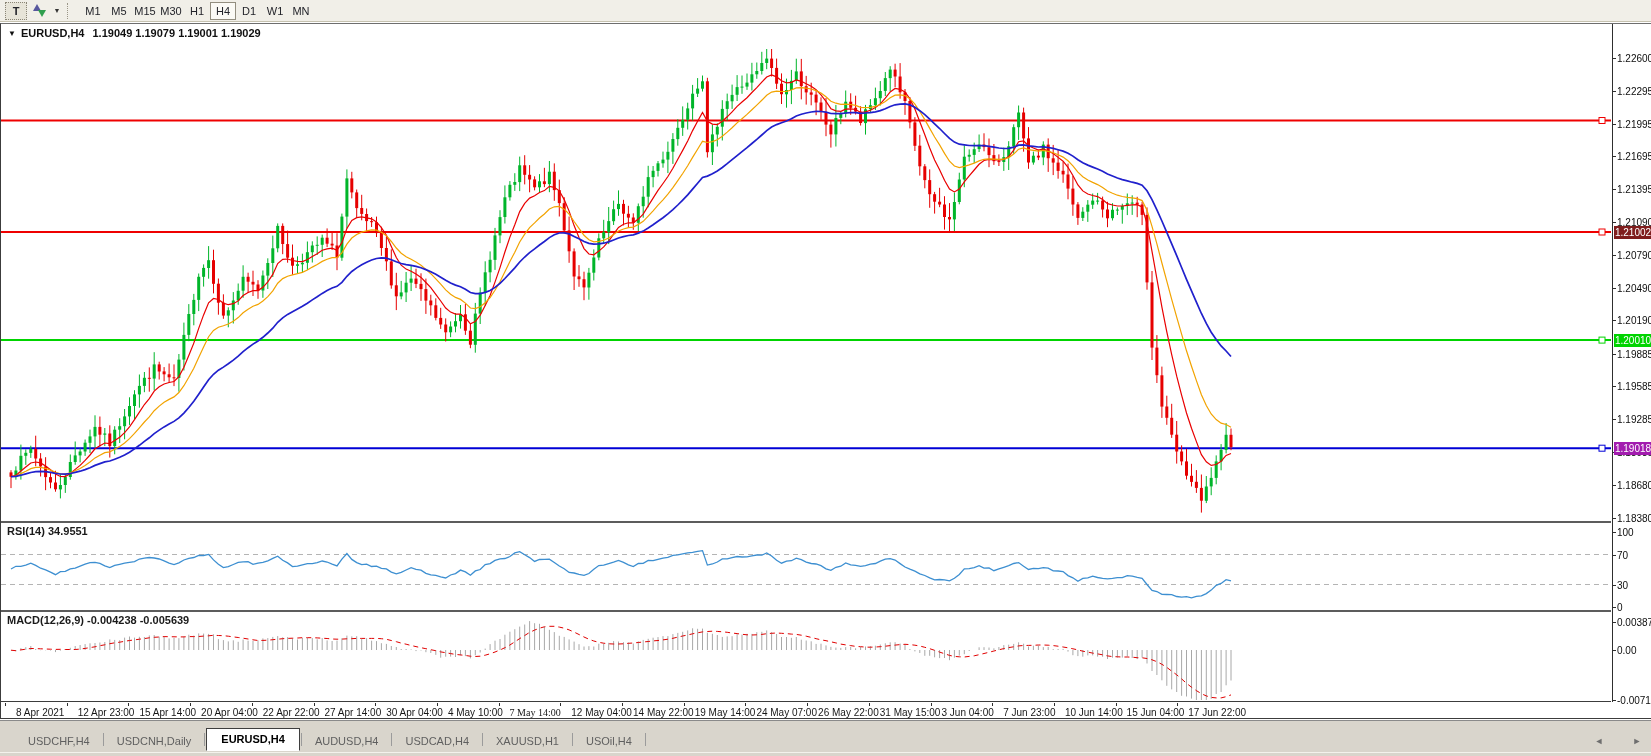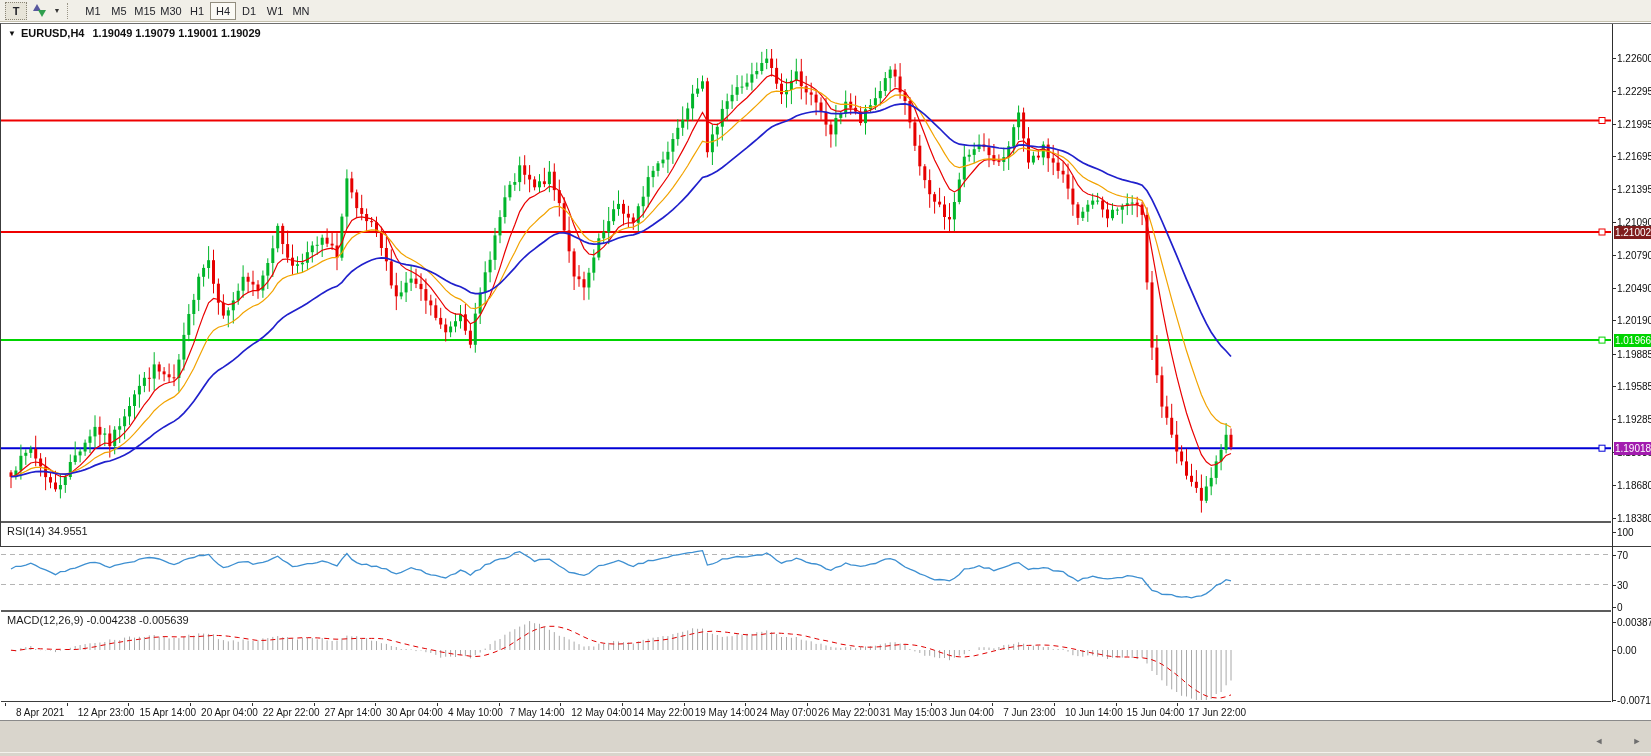--- a/index.html
+++ b/index.html
@@ -14,31 +14,31 @@
   .tbtn.arrows{min-width:24px;}
   .tbtn.caret{min-width:12px;font-size:7px;color:#333;}
   .tbtn.pressed{background:#fbfaf5;border:1px solid #938e7f;}
   .grip{width:6px;height:16px;border-left:1px dotted #9a9587;margin:0 6px 0 4px;}
   .arr-up{display:inline-block;width:0;height:0;border-left:4px solid transparent;border-right:4px solid transparent;
           border-bottom:7px solid #58589e;transform:translateY(-3px);}
   .arr-dn{display:inline-block;width:0;height:0;border-left:4px solid transparent;border-right:4px solid transparent;
           border-top:7px solid #2f9e4e;transform:translateY(3px);margin-left:-3px;}
   .tfgroup{display:flex;align-items:center;}
   
-  .chartwin{position:absolute;left:0;top:23px;width:1651px;height:524px;background:#fff;
+  .chartwin{position:absolute;left:0;top:23px;width:1651px;height:696px;background:#fff;
             border-left:1px solid #3c3c3c;border-top:1px solid #6e6e6e;border-bottom:1px solid #3c3c3c;box-sizing:border-box;}
   .pane{position:absolute;left:0;width:1610px;}
   #main-pane{top:0;height:497px;border-bottom:2px solid #5c5c5c;}
   #rsi-pane{top:499px;height:87px;border-bottom:2px solid #5c5c5c;}
   #macd-pane{top:588px;height:89px;border-bottom:1px solid #3c3c3c;}
   .pane svg{display:block;}
   .title{position:absolute;left:7px;top:3px;font-size:11px;font-weight:700;color:#101010;z-index:5;white-space:nowrap;}
   .title .mark{font-size:8px;margin-right:5px;position:relative;top:-1px;}
   .title .ohlc{margin-left:8px;font-weight:700;}
-  .indlabel{position:absolute;left:6px;font-size:11px;color:#1a1a1a;z-index:5;white-space:nowrap;}
+  .indlabel{position:absolute;left:6px;font-size:11px;color:#1a1a1a;z-index:5;white-space:nowrap;font-weight:bold;}
   .rsilabel{top:501px;}
   .macdlabel{top:590px;}
   
   .axis{position:absolute;left:1611px;top:0;width:39px;height:678px;border-left:1px solid #2e2e2e;font-size:10px;}
   .ptick{position:absolute;left:4px;width:44px;color:#0d0d0d;white-space:nowrap;}
   .ptick:before{content:"";position:absolute;left:-4px;top:5px;width:3px;height:1px;background:#2e2e2e;}
   .tag{position:absolute;left:1px;width:38px;height:13px;line-height:13px;text-align:center;color:#fff;
        font-size:10px;z-index:6;}
   
   .dates{position:absolute;left:0;top:679px;width:1610px;height:17px;font-size:10px;color:#161616;}
@@ -886,42 +886,42 @@
         <div class="ptick" style="top: 488.73px;">1.18380</div>
         <div class="ptick" style="top: 503px;">100</div>
         <div class="ptick" style="top: 525.5px;">70</div>
         <div class="ptick" style="top: 555.5px;">30</div>
         <div class="ptick" style="top: 578px;">0</div>
         <div class="ptick" style="top: 593.114px;">0.003873</div>
         <div class="ptick" style="top: 621px;">0.00</div>
         <div class="ptick" style="top: 671px;">-0.00719</div>
         <div class="tag" style="top: 90.4572px; background: #7f1d1d; margin-left: 44px;">1.22025</div>
         <div class="tag" style="top: 201.955px; background: #7f1d1d;">1.21002</div>
-        <div class="tag" style="top: 310.075px; background: rgb(0, 212, 0);">1.01966</div>
+        <div class="tag" style="top: 310.075px; background: rgb(0, 212, 0);">1.20010</div>
         <div class="tag" style="top: 418.194px; background: #a21caf;">1.19018</div>
       </div>
     <div class="dates" id="date-axis">
         <div class="dmark" style="left: 4px;"></div>
         <div class="dtick" style="left: 2px;">8 Apr 2021</div>
         <div class="dmark" style="left: 65.7px;"></div>
         <div class="dtick" style="left: 63.7px;">12 Apr 23:00</div>
         <div class="dmark" style="left: 127.4px;"></div>
         <div class="dtick" style="left: 125.4px;">15 Apr 14:00</div>
         <div class="dmark" style="left: 189.1px;"></div>
         <div class="dtick" style="left: 187.1px;">20 Apr 04:00</div>
         <div class="dmark" style="left: 250.8px;"></div>
         <div class="dtick" style="left: 248.8px;">22 Apr 22:00</div>
         <div class="dmark" style="left: 312.5px;"></div>
         <div class="dtick" style="left: 310.5px;">27 Apr 14:00</div>
         <div class="dmark" style="left: 374.2px;"></div>
         <div class="dtick" style="left: 372.2px;">30 Apr 04:00</div>
         <div class="dmark" style="left: 435.9px;"></div>
         <div class="dtick" style="left: 433.9px;">4 May 10:00</div>
         <div class="dmark" style="left: 497.6px;"></div>
-        <div class="dtick" style="left: 495.6px;">7 May 14:00</div>
+        <div class="dtick" style="left: 495.6px; font-family: Liberation Serif, serif;">7 May 14:00</div>
         <div class="dmark" style="left: 559.3px;"></div>
         <div class="dtick" style="left: 557.3px;">12 May 04:00</div>
         <div class="dmark" style="left: 621px;"></div>
         <div class="dtick" style="left: 619px;">14 May 22:00</div>
         <div class="dmark" style="left: 682.7px;"></div>
         <div class="dtick" style="left: 680.7px;">19 May 14:00</div>
         <div class="dmark" style="left: 744.4px;"></div>
         <div class="dtick" style="left: 742.4px;">24 May 07:00</div>
         <div class="dmark" style="left: 806.1px;"></div>
         <div class="dtick" style="left: 804.1px;">26 May 22:00</div>
@@ -934,20 +934,36 @@
         <div class="dmark" style="left: 1052.9px;"></div>
         <div class="dtick" style="left: 1050.9px;">10 Jun 14:00</div>
         <div class="dmark" style="left: 1114.6px;"></div>
         <div class="dtick" style="left: 1112.6px;">15 Jun 04:00</div>
         <div class="dmark" style="left: 1176.3px;"></div>
         <div class="dtick" style="left: 1174.3px;">17 Jun 22:00</div>
       </div>
   </div>
 
   <div class="tabbar">
+    <div class="tabs" id="tabs">
+        <div class="tab">USDCHF,H4</div>
+        <div class="tsep"></div>
+        <div class="tab">USDCNH,Daily</div>
+        <div class="tsep"></div>
+        <div class="tab active">EURUSD,H4</div>
+        <div class="tsep"></div>
+        <div class="tab">AUDUSD,H4</div>
+        <div class="tsep"></div>
+        <div class="tab">USDCAD,H4</div>
+        <div class="tsep"></div>
+        <div class="tab">XAUUSD,H1</div>
+        <div class="tsep"></div>
+        <div class="tab">USOil,H4</div>
+        <div class="tsep"></div>
+      </div>
     <div class="tab-arrows">
       <div class="tarrow">◄</div>
       <div class="tarrow">►</div>
     </div>
   </div>
 
   <div class="bstrip"></div>
 </div>
 
 </body></html>

